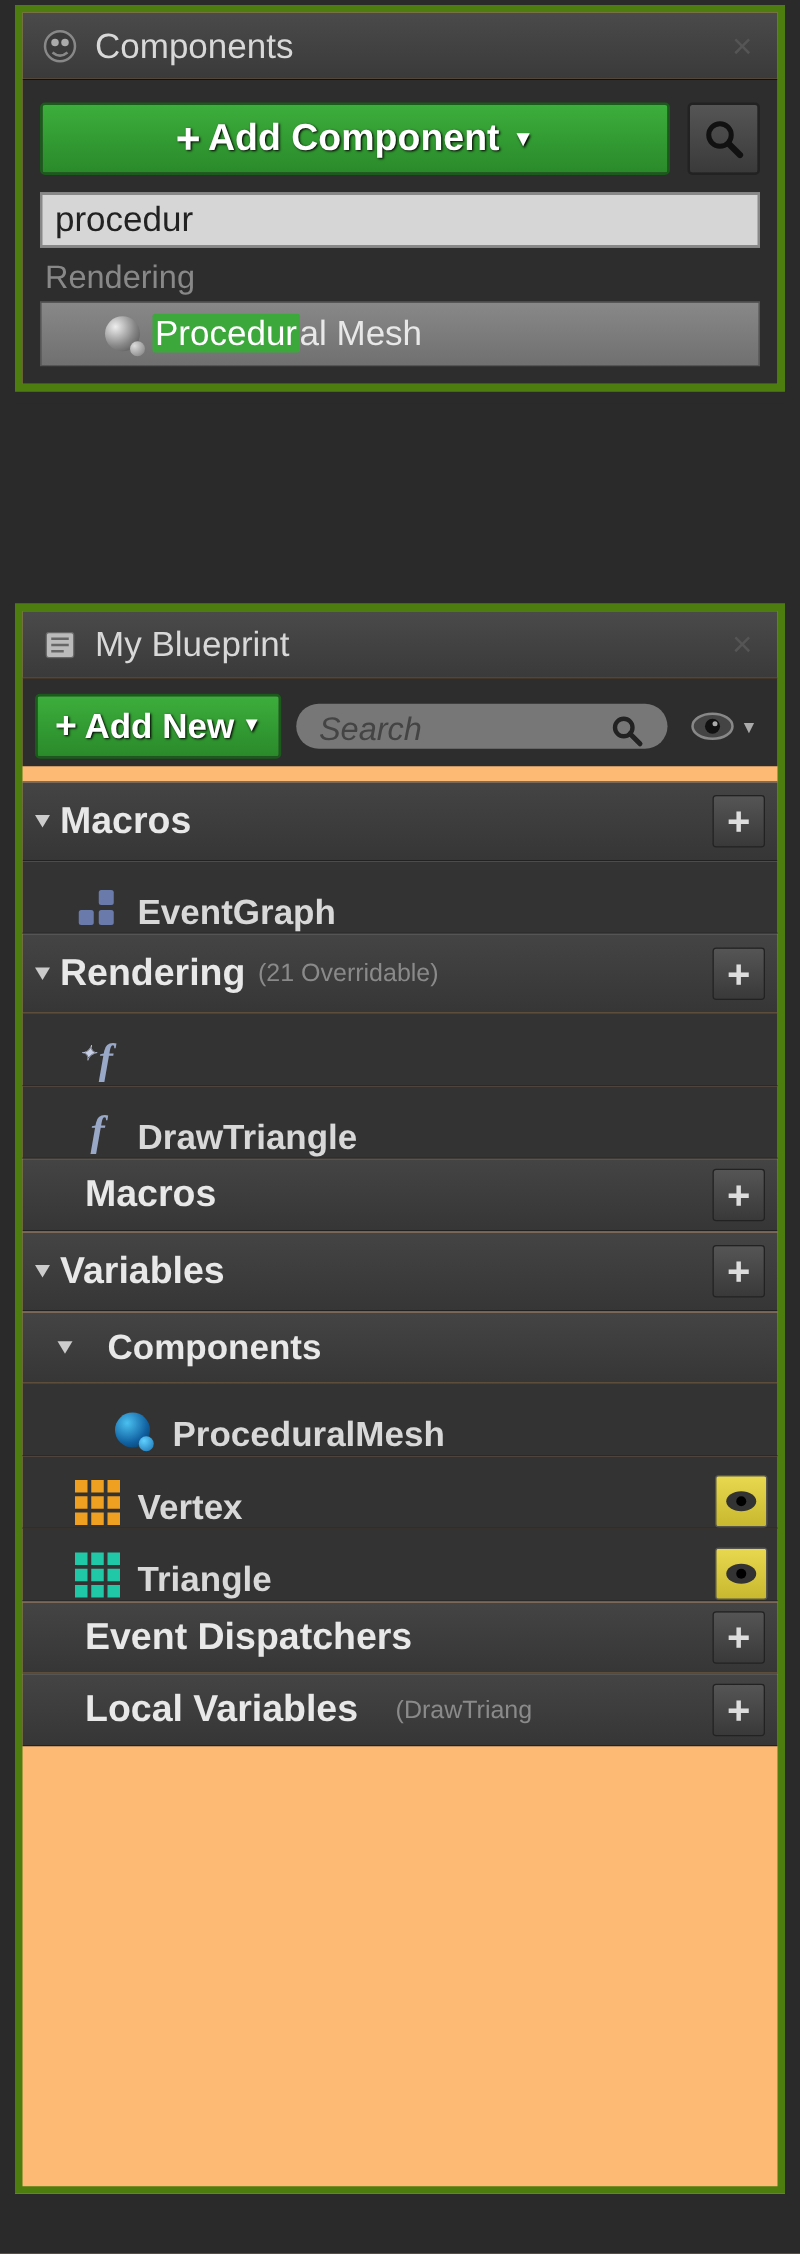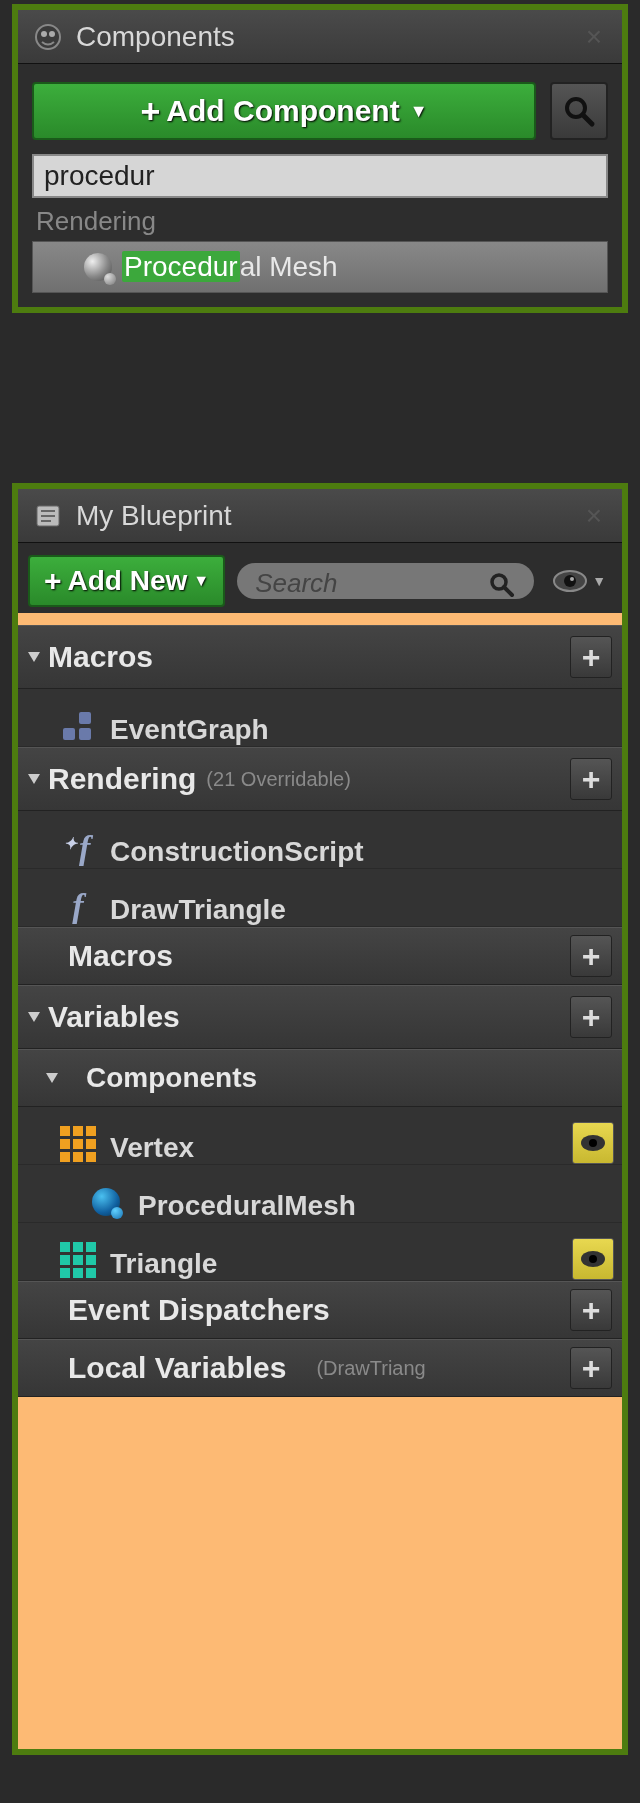--- a/index.html
+++ b/index.html
@@ -347,21 +347,20 @@
     <div class="cat-row">
       <span class="disclosure"></span>
       <span class="cat-label">Rendering</span>
       <span class="cat-suffix">(21 Overridable)</span>
       <span class="cat-add">+</span>
     </div>
     <div class="item-row">
       <span class="icon-slot">
           <span class="f-icon sparkle">f</span>
         </span>
-      <span class="label">ConstructionScript</span>
     </div>
     <div class="item-row">
       <span class="icon-slot">
           <span class="f-icon">f</span>
         </span>
       <span class="label">DrawTriangle</span>
     </div>
 
     <div class="cat-row sub no-arrow">
       <span class="disclosure"></span>
@@ -371,20 +370,26 @@
 
     <div class="cat-row">
       <span class="disclosure"></span>
       <span class="cat-label">Variables</span>
       <span class="cat-add">+</span>
     </div>
 
     <div class="cat-row sub" style="padding-left:28px;">
       <span class="disclosure"></span>
       <span class="cat-label" style="font-size:28px;">Components</span>
+    </div>
+    <div class="item-row" style="padding-left:68px;">
+      <span class="icon-slot">
+          <span class="sphere2"></span>
+        </span>
+      <span class="label">ProceduralMesh</span>
     </div>
     <div class="item-row">
       <span class="icon-slot">
         <span class="grid-icon">
             <span></span>
             <span></span>
             <span></span>
             <span></span>
             <span></span>
             <span></span>
@@ -394,26 +399,20 @@
           </span>
       </span>
       <span class="label">Vertex</span>
       <span class="vis-eye">
         <svg width="26" height="18" viewBox="0 0 26 18">
           <ellipse cx="13" cy="9" rx="12" ry="8" fill="#333"></ellipse>
           <circle cx="13" cy="9" r="4" fill="#000"></circle>
         </svg>
       </span>
     </div>
-    <div class="item-row" style="padding-left:68px;">
-      <span class="icon-slot">
-          <span class="sphere2"></span>
-        </span>
-      <span class="label">ProceduralMesh</span>
-    </div>
     <div class="item-row">
       <span class="icon-slot">
         <span class="grid-icon teal">
             <span></span>
             <span></span>
             <span></span>
             <span></span>
             <span></span>
             <span></span>
             <span></span>

